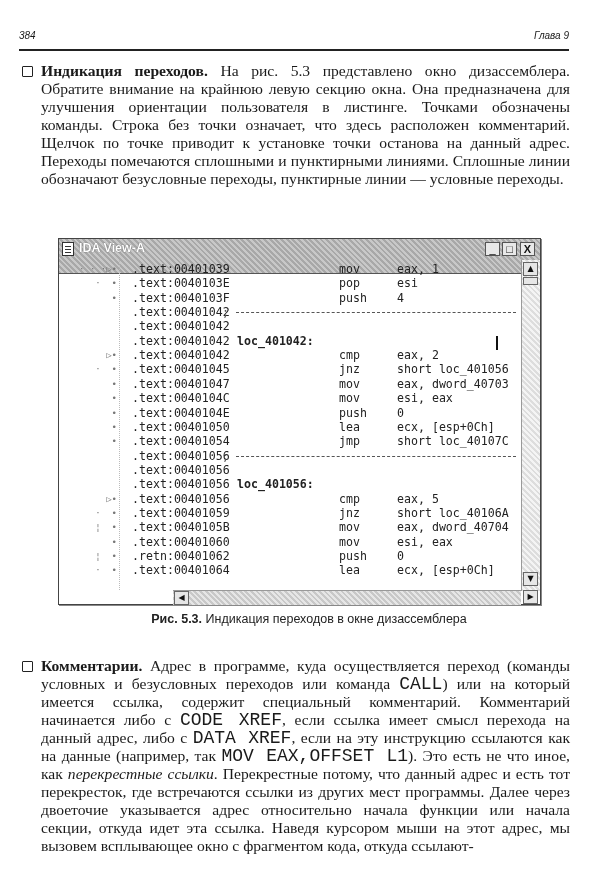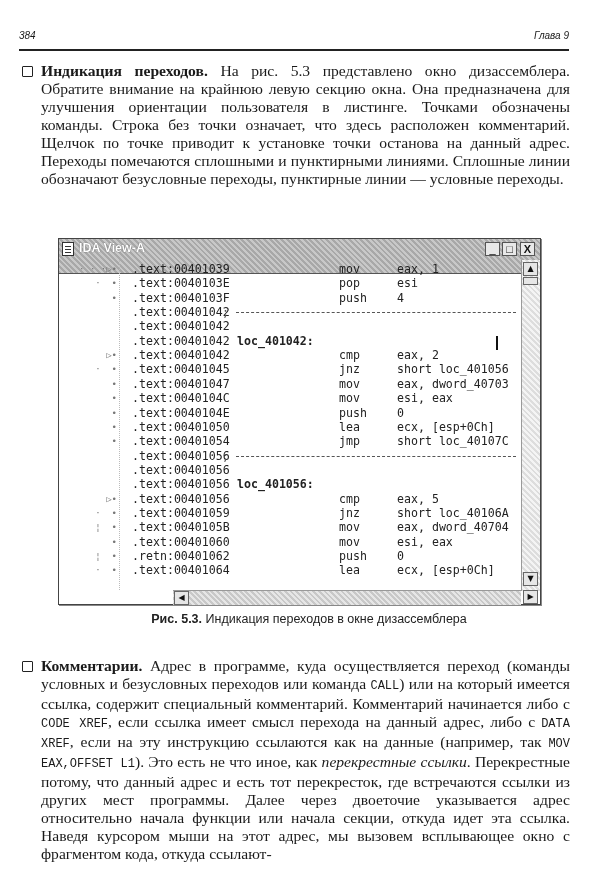--- a/index.html
+++ b/index.html
@@ -17,21 +17,21 @@
     .para {
       position: absolute; left: 22px; width: 548px;
       font-size: 15.6px; line-height: 18px; text-align: justify;
     }
     .para .bullet {
       position: absolute; left: 0; top: 4px; width: 11px; height: 11px;
       border: 1.5px solid #222; border-radius: 1px;
     }
     .para .body { display: block; padding-left: 19px; }
     .para .lead { font-weight: bold; }
-    .para .mono { font-family: "Liberation Mono", monospace; font-size: 12px; }
+    .para .mono { font-family: "Liberation Mono", monospace; font-size: 18px; }
     .para .ital { font-style: italic; }
 
     
     .ida-window {
       position: absolute; left: 58px; top: 238px; width: 483px; height: 367px;
       border: 1px solid #444; background: #fff;
       box-shadow: 1px 1px 0 #888;
     }
     .titlebar {
       position: absolute; left: 0; top: 0; width: 481px; height: 35px;

